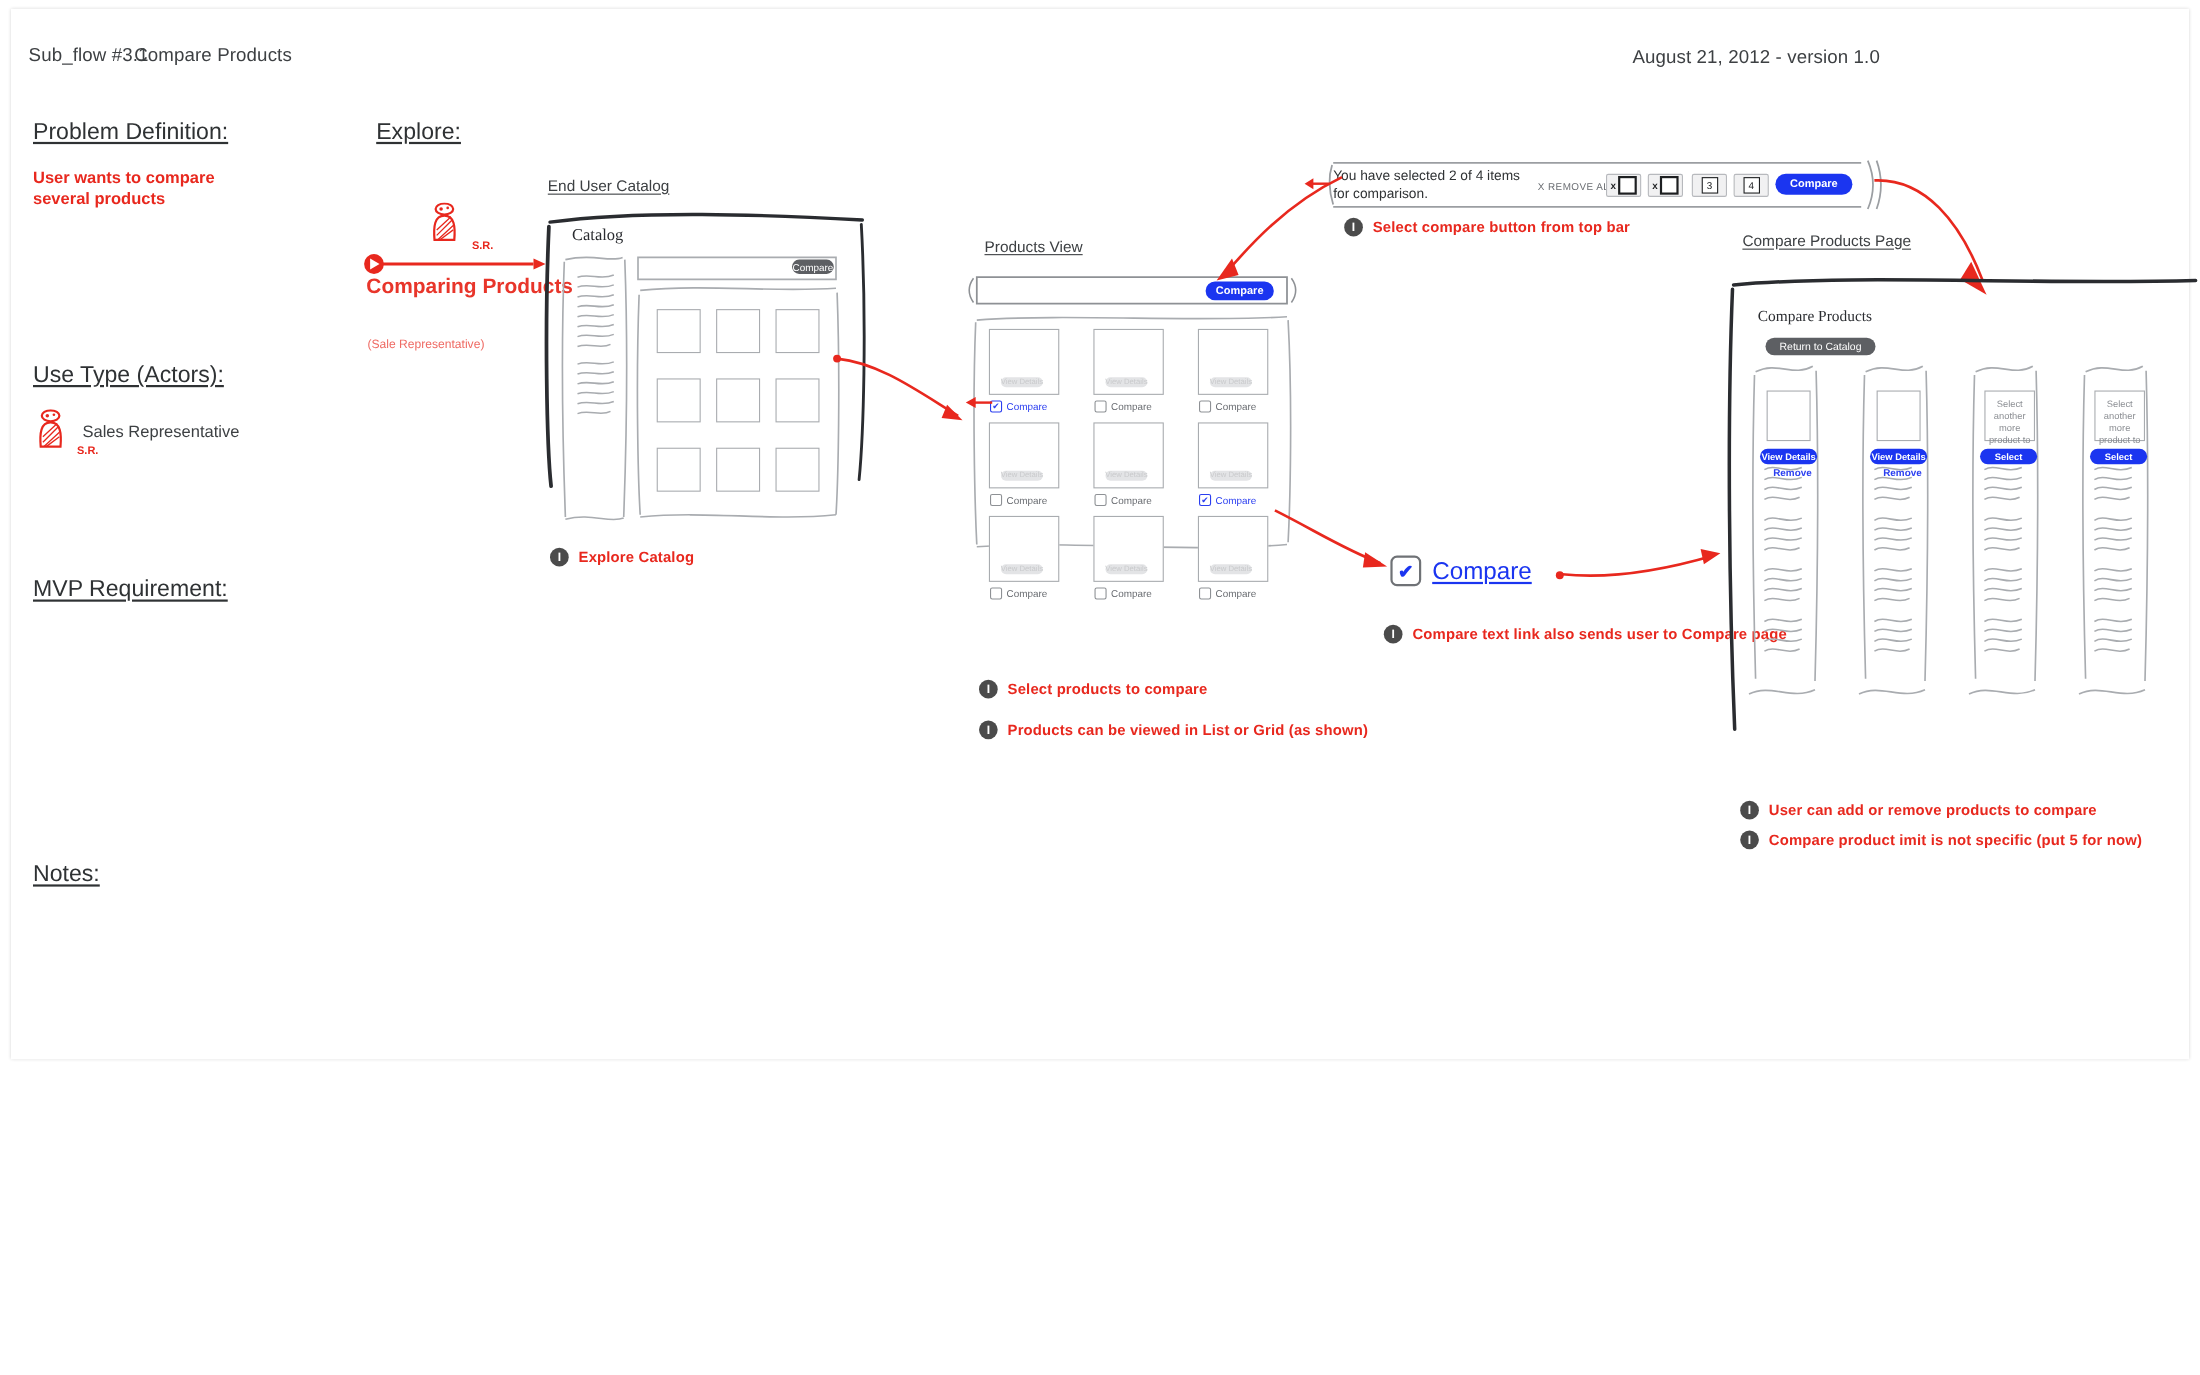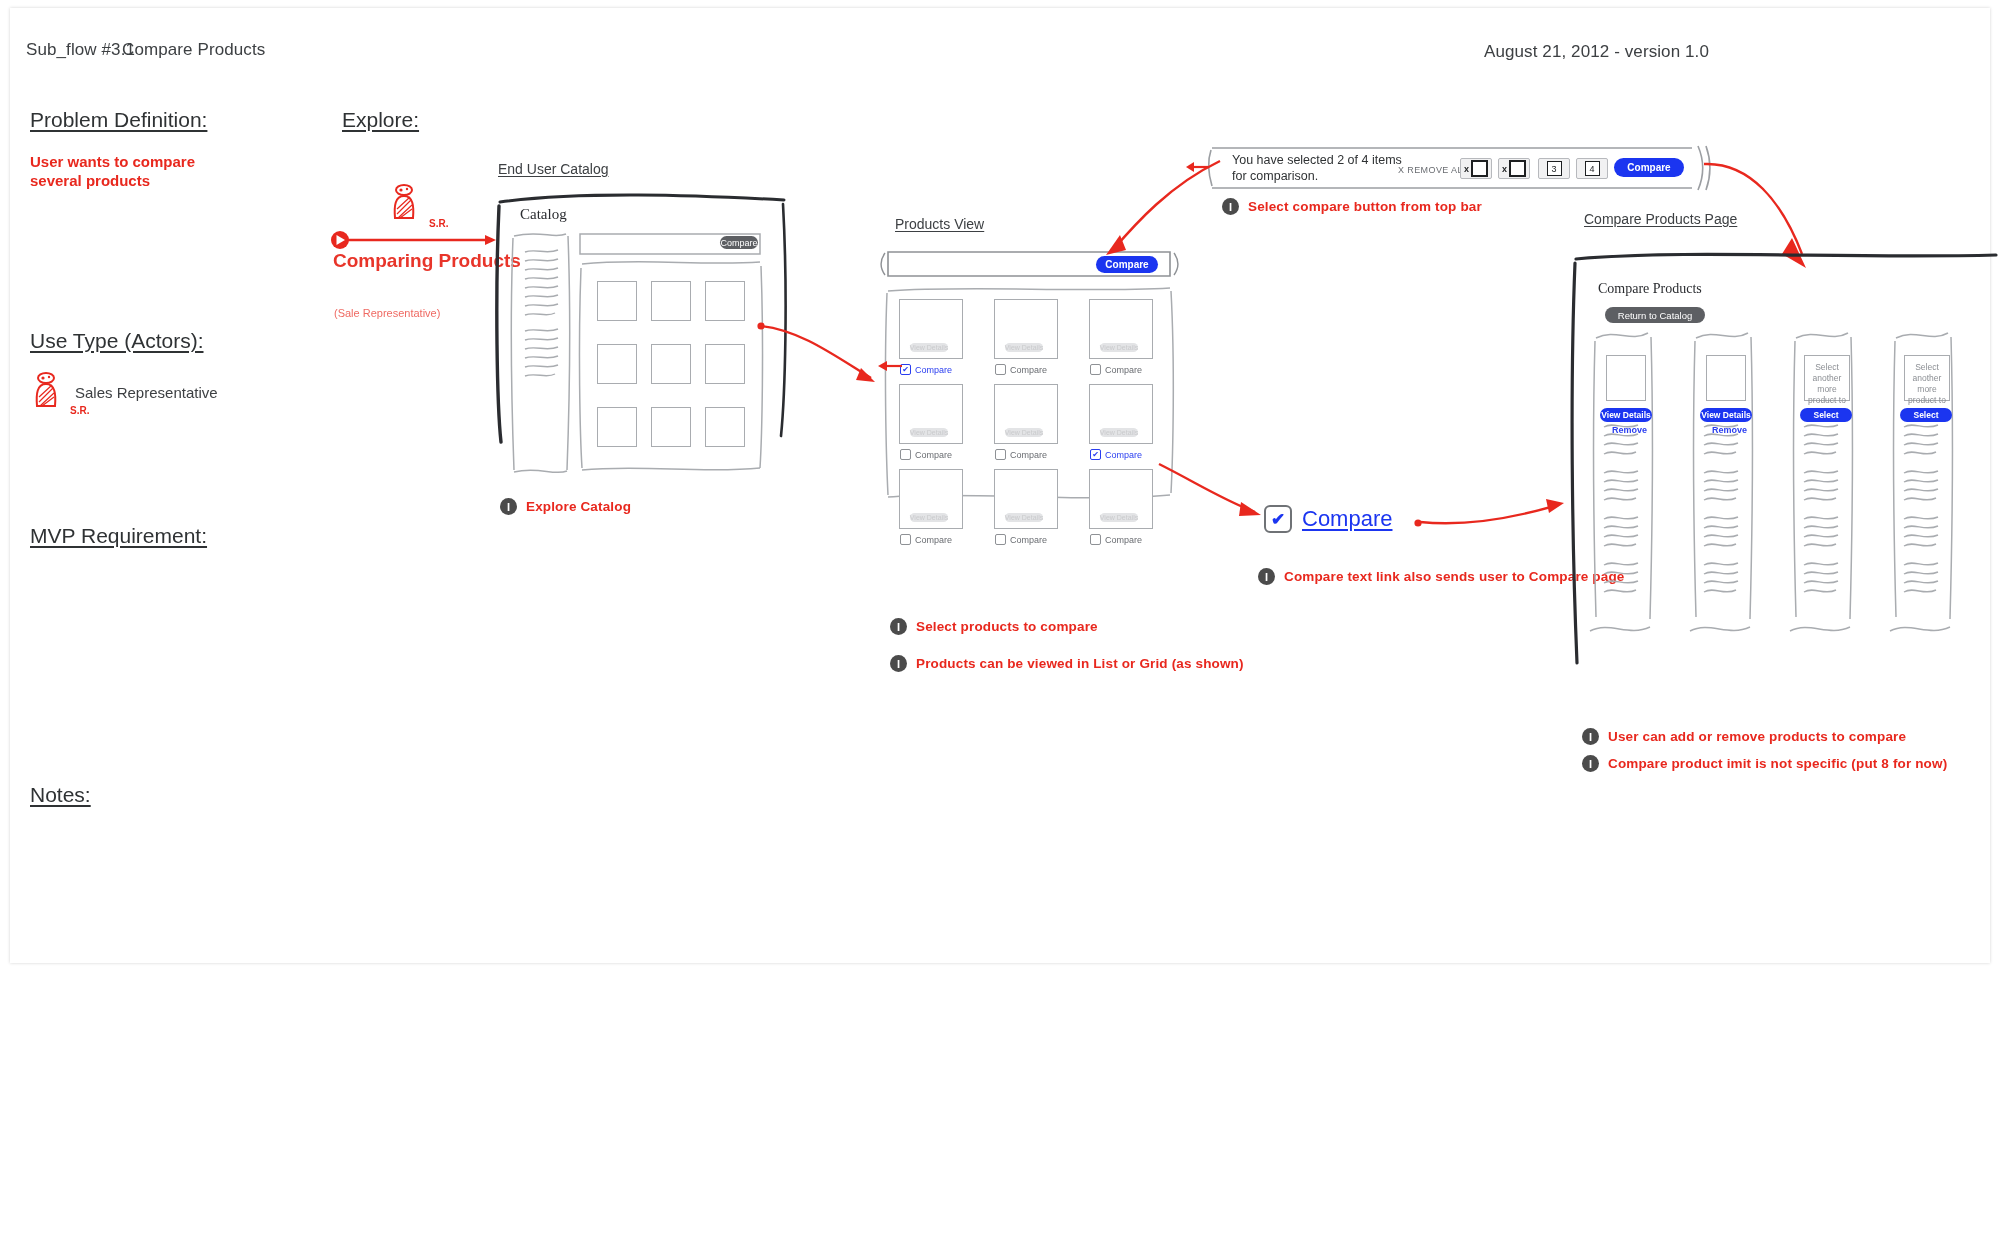--- a/index.html
+++ b/index.html
@@ -467,21 +467,21 @@
   </div>
 
   <div class="sketchbox" style="left:1198px; top:138px; width:510px; height:60px;">
     <svg class="sk-svg" width="510" height="60">
       <path d="M14 10 L494 10" stroke="#9b9ea2" stroke-width="1.6" fill="none"></path>
       <path d="M13 12 C9 24 11 38 14 48" stroke="#9b9ea2" stroke-width="1.6" fill="none"></path>
       <path d="M14 50 L494 50" stroke="#9b9ea2" stroke-width="1.6" fill="none"></path>
       <path d="M500 8 C506 22 506 38 500 52" stroke="#9b9ea2" stroke-width="1.6" fill="none"></path>
       <path d="M508 8 C513 22 513 38 508 52" stroke="#9b9ea2" stroke-width="1.6" fill="none"></path>
     </svg>
-    <div class="topbar-text" style="left:34px; top:14px;">You have selected 2 of 4 items
+    <div class="topbar-text" style="left:14px; top:14px;">You have selected 2 of 4 items
 for comparison.</div>
     <div class="removeall" style="left:200px; top:27px;">X REMOVE ALL</div>
 
     <div class="chipbox" style="left:262px; top:20px; width:30px; height:19px;">
       <span class="chip-x">x</span>
       <span class="chip-sq"></span>
     </div>
     <div class="chipbox" style="left:300px; top:20px; width:30px; height:19px;">
       <span class="chip-x">x</span>
       <span class="chip-sq"></span>
@@ -665,15 +665,15 @@
     </div>
     <div class="pill-blue" style="left:334px; top:163px; width:52px; height:14px; font-size:8.5px;">Select</div>
   </div>
 
   <div class="note" style="left:1582px; top:728px;">
     <span class="note-bullet">I</span>
     <span class="note-text">User can add or remove products to compare</span>
   </div>
   <div class="note" style="left:1582px; top:755px;">
     <span class="note-bullet">I</span>
-    <span class="note-text">Compare product imit is not specific (put 8 for now)</span>
+    <span class="note-text">Compare product imit is not specific (put 5 for now)</span>
   </div>
 </div>
 
 </body></html>

